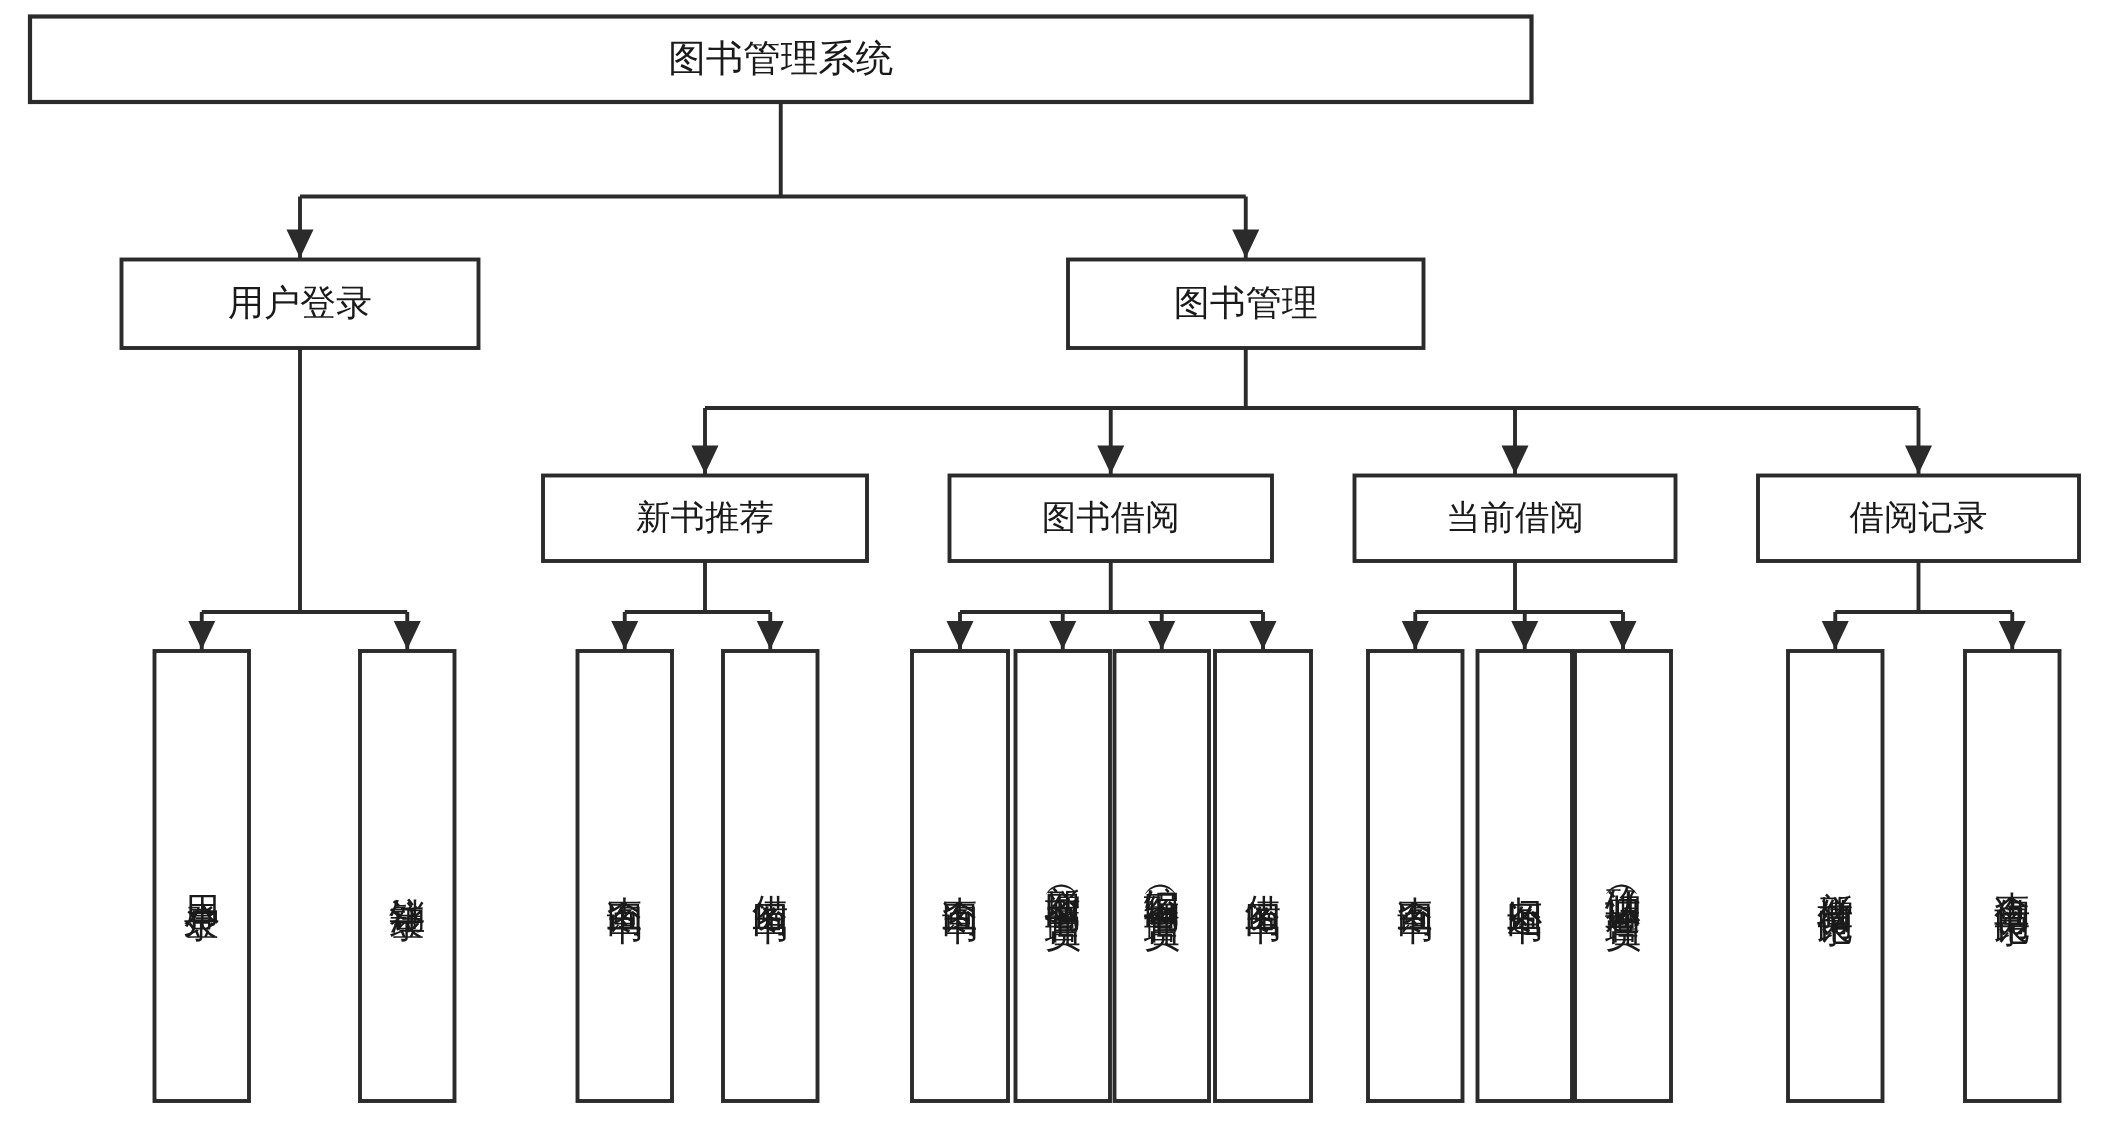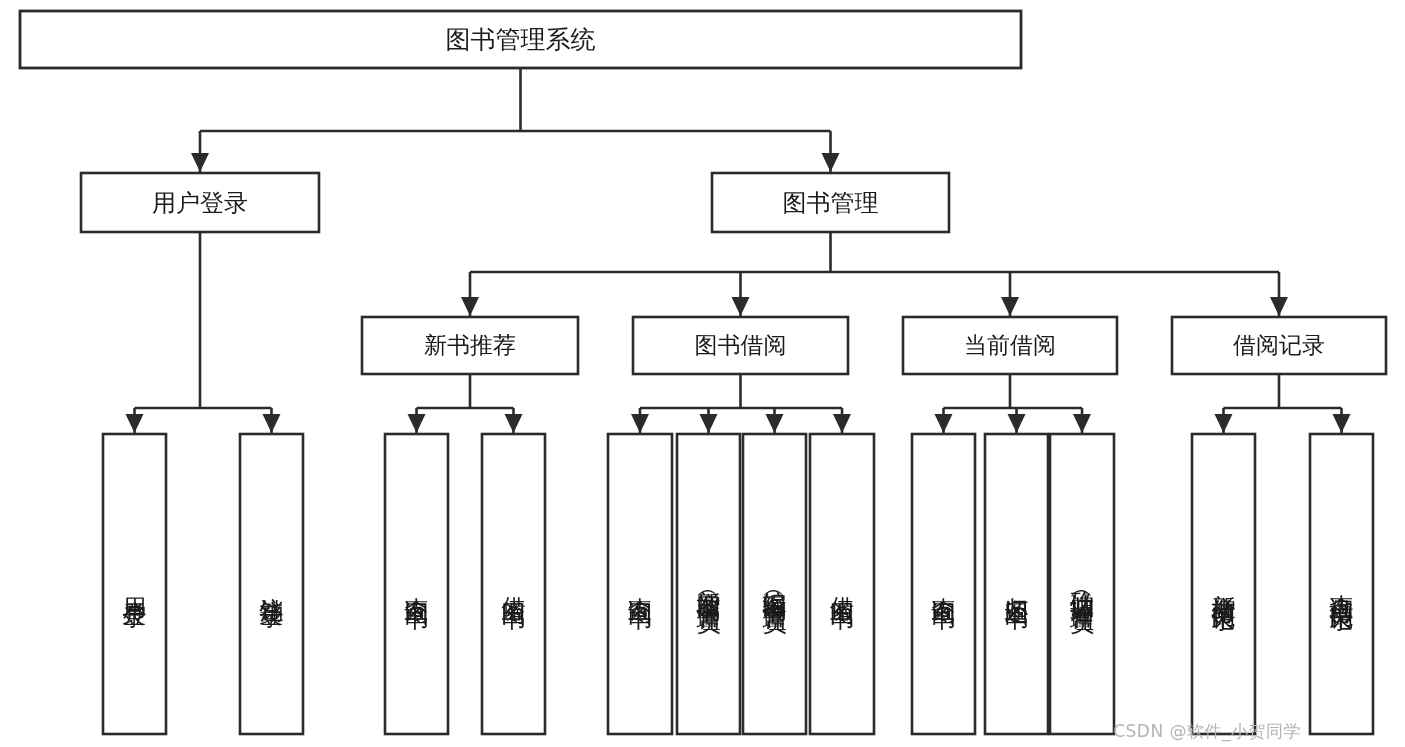--- a/index.html
+++ b/index.html
@@ -251,15 +251,14 @@
         <span class="leaf-label-text">确认归还（管理员）</span>
       </div>
       <div class="leaf-label-box" style="left: 1192px; top: 444px; width: 63px; height: 280px; padding-top: 131px;">
         <span class="leaf-label-text">新增借阅记录</span>
       </div>
       <div class="leaf-label-box" style="left: 1310px; top: 444px; width: 63px; height: 280px; padding-top: 131px;">
         <span class="leaf-label-text">查询借阅记录</span>
       </div>
     </div>
 
-  <div class="watermark">CSDN @软件_小贺同学</div>
 
 </div>
 
 </body></html>

